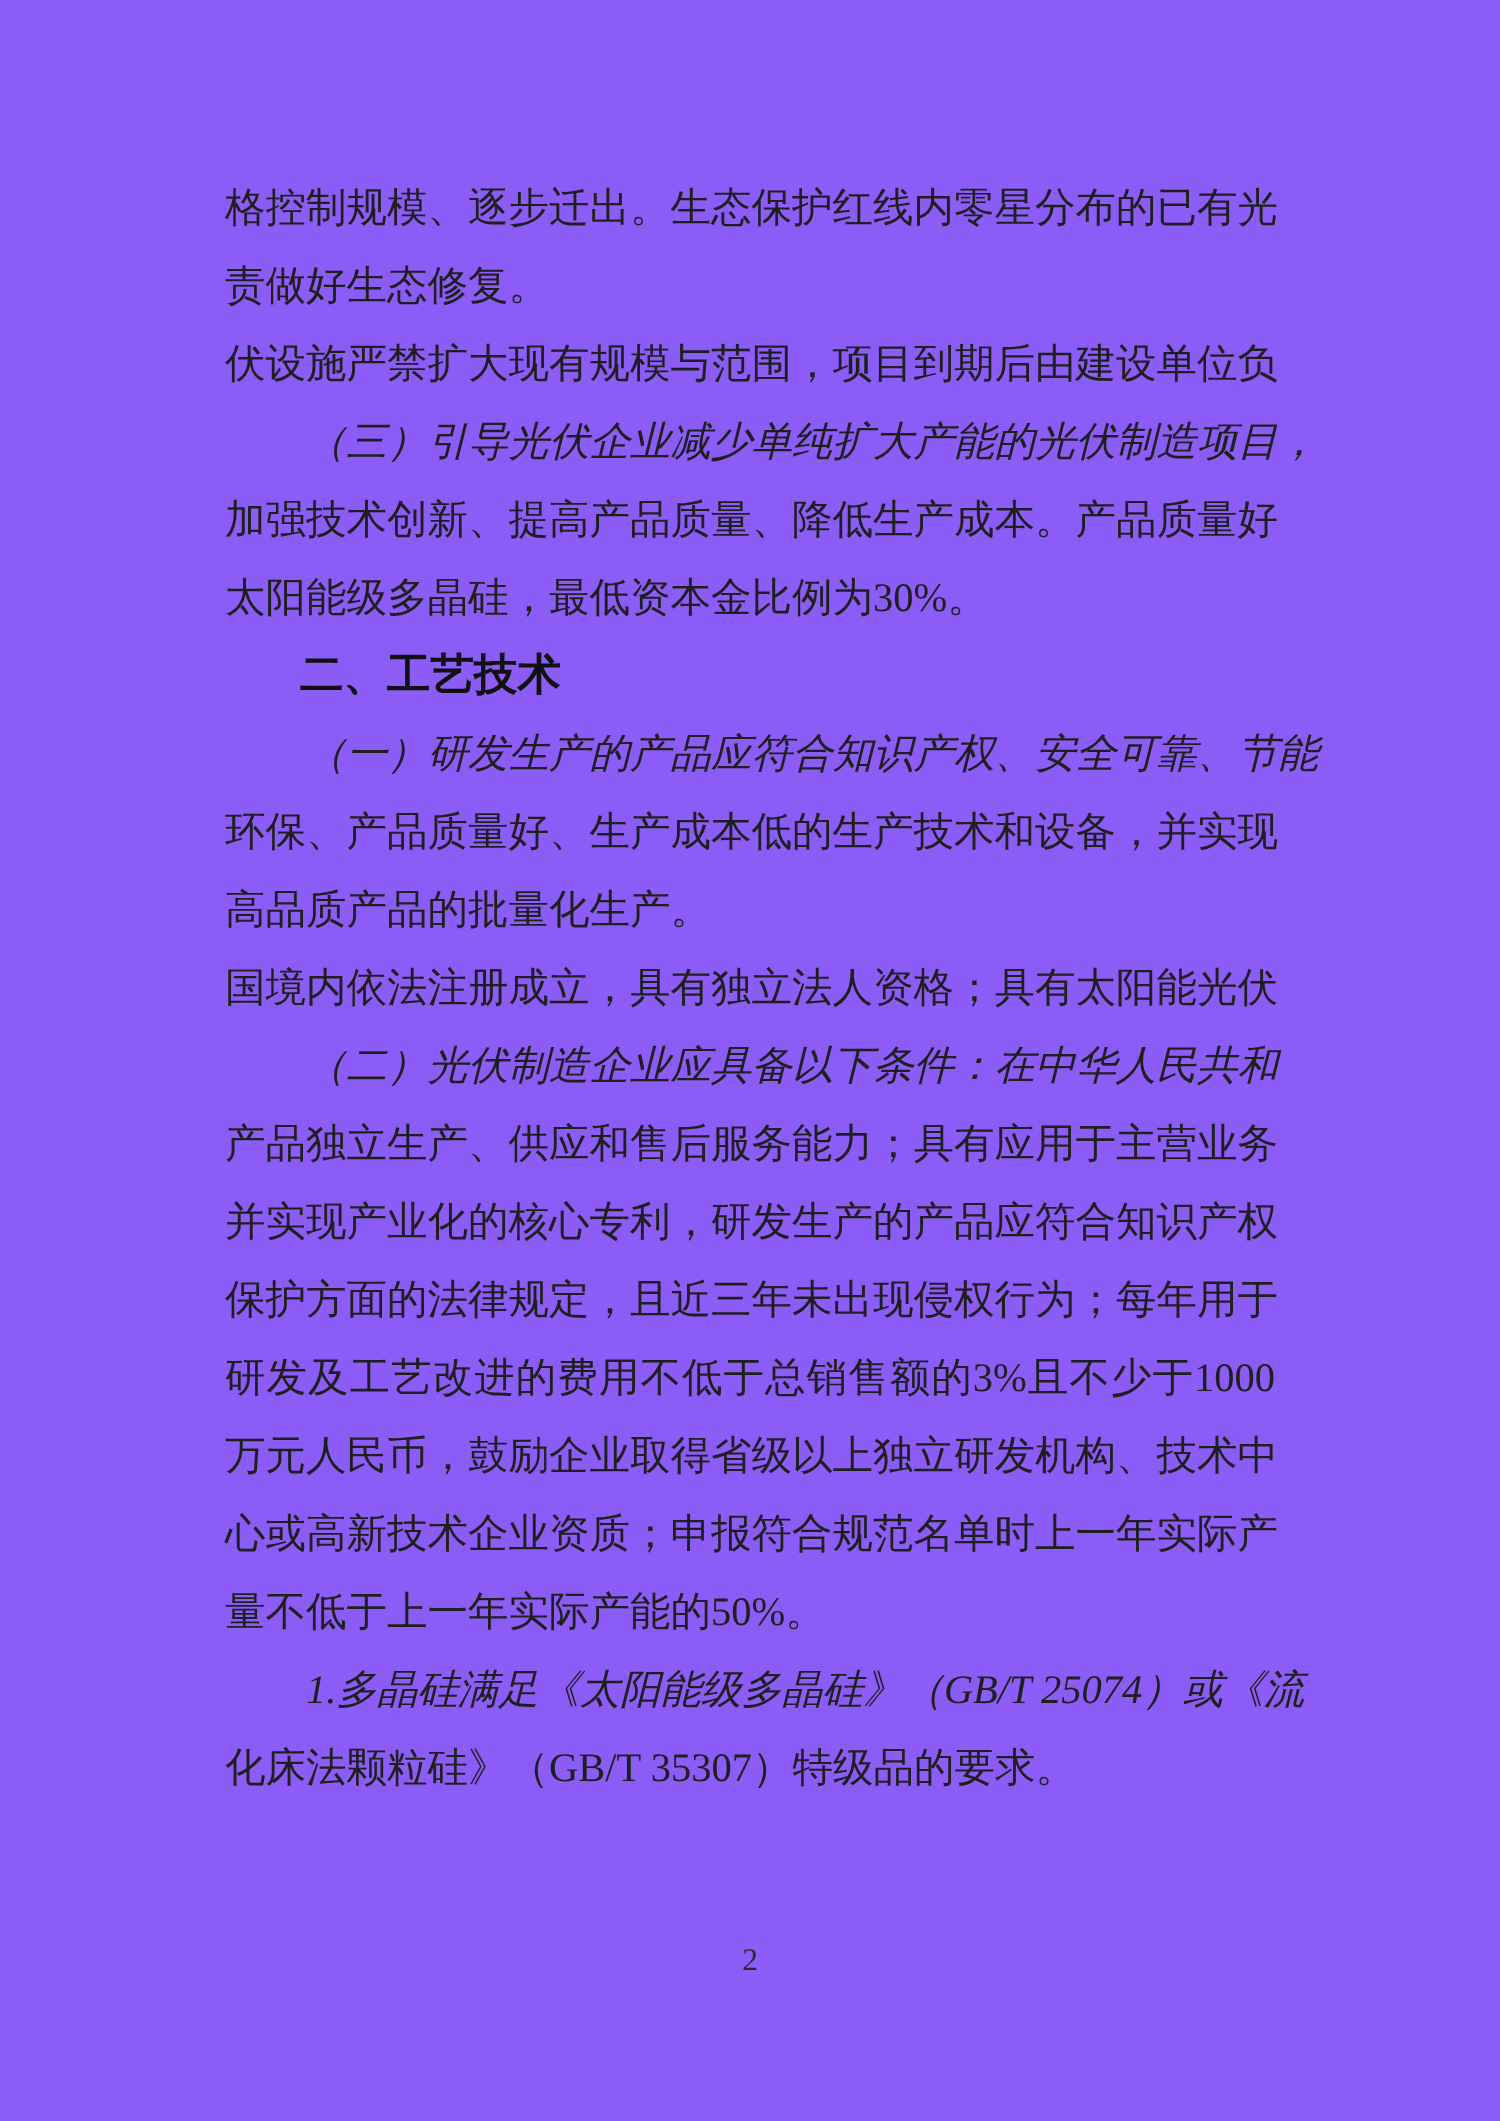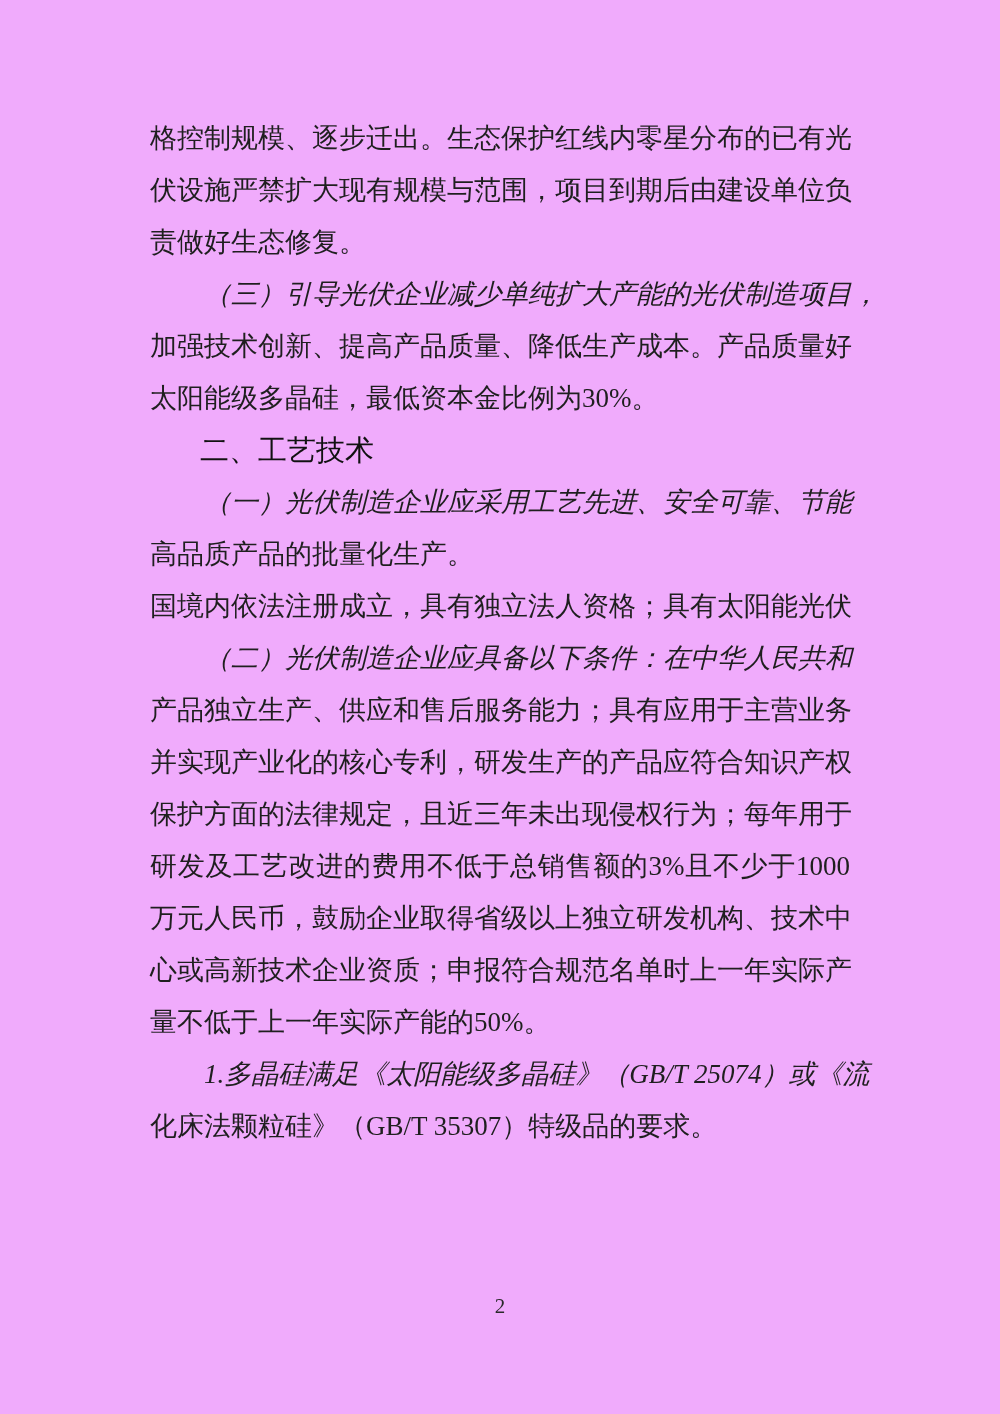--- a/index.html
+++ b/index.html
@@ -4,21 +4,21 @@
 <style>
   html, body {
     margin: 0;
     padding: 0;
     background: #ffffff;
   }
   .page {
     position: relative;
     width: 1000px;
     height: 1414px;
-    background: #f0abfc;
+    background: #8b5cf6;
     overflow: hidden;
     font-family: "Liberation Serif", "DejaVu Serif", serif;
     color: #1f1f1f;
   }
   .body-text {
     position: absolute;
     left: 150px;
     top: 112px;
     width: 700px;
   }
@@ -31,21 +31,21 @@
     color: #1f1f1f;
   }
   .just {
     text-align: justify;
     text-align-last: justify;
   }
   .ind { text-indent: 54px; font-style: italic; }
   .heading {
     margin: 0;
     font-family: "Liberation Sans", "DejaVu Sans", sans-serif;
-    font-weight: 400;
+    font-weight: 700;
     font-size: 29px;
     line-height: 52px;
     text-indent: 50px;
     color: #111111;
     white-space: nowrap;
   }
   .footer {
     position: absolute;
     left: 0;
     top: 1292px;
@@ -59,34 +59,35 @@
   }
 </style>
 </head>
 <body>
 
 <div class="page">
   <main class="body-text">
 
     <p class="para">
       <span class="line just">格控制规模、逐步迁出。生态保护红线内零星分布的已有光</span>
+      <span class="line">责做好生态修复。</span>
       <span class="line just">伏设施严禁扩大现有规模与范围，项目到期后由建设单位负</span>
-      <span class="line">责做好生态修复。</span>
     </p>
 
     <p class="para">
       <span class="line just ind">（三）引导光伏企业减少单纯扩大产能的光伏制造项目，</span>
       <span class="line just">加强技术创新、提高产品质量、降低生产成本。产品质量好</span>
       <span class="line">太阳能级多晶硅，最低资本金比例为30%。</span>
     </p>
 
     <h2 class="heading">二、工艺技术</h2>
 
     <p class="para">
-      <span class="line just ind">（一）光伏制造企业应采用工艺先进、安全可靠、节能</span>
+      <span class="line just ind">（一）研发生产的产品应符合知识产权、安全可靠、节能</span>
+      <span class="line just">环保、产品质量好、生产成本低的生产技术和设备，并实现</span>
       <span class="line">高品质产品的批量化生产。</span>
     </p>
 
     <p class="para">
       <span class="line just">国境内依法注册成立，具有独立法人资格；具有太阳能光伏</span>
       <span class="line just ind">（二）光伏制造企业应具备以下条件：在中华人民共和</span>
       <span class="line just">产品独立生产、供应和售后服务能力；具有应用于主营业务</span>
       <span class="line just">并实现产业化的核心专利，研发生产的产品应符合知识产权</span>
       <span class="line just">保护方面的法律规定，且近三年未出现侵权行为；每年用于</span>
       <span class="line just">研发及工艺改进的费用不低于总销售额的3%且不少于1000</span>

